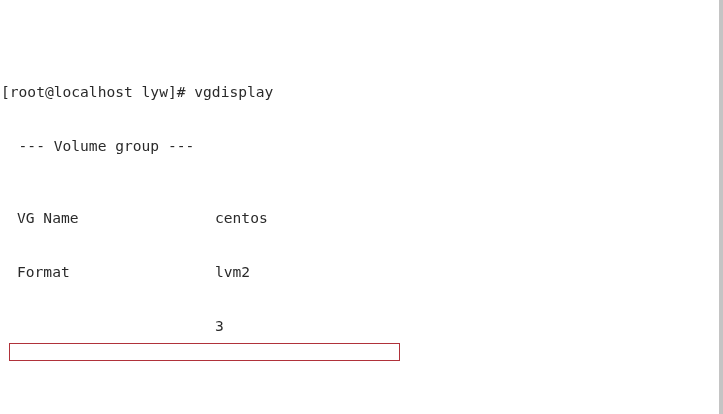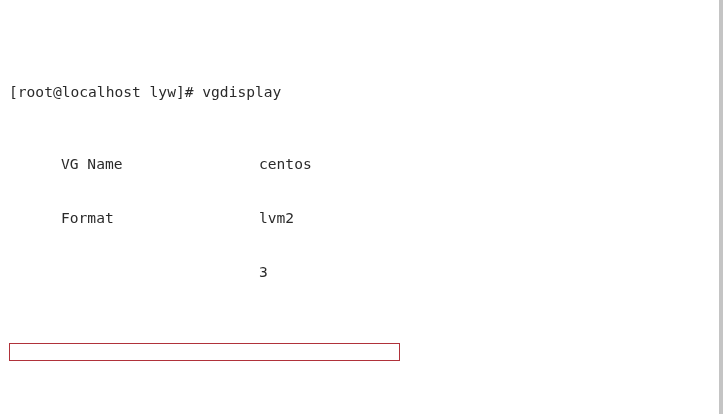--- a/index.html
+++ b/index.html
@@ -22,26 +22,25 @@
       background: #ffffff;
       color: #2a2a2a;
       font-family: "DejaVu Sans Mono", monospace;
       font-size: 14.6px;
       line-height: 18px;
       white-space: pre;
     }
     .line {
       position: relative;
       height: 18px;
-      padding-left: 9px;
+      padding-left: 1px;
     }
     .row {
       position: relative;
       height: 18px;
-      margin-left: 44px;
     }
     .row .label {
       position: absolute;
       left: 17px;
       top: 0;
     }
     .row .value {
       position: absolute;
       left: 215px;
       top: 0;
@@ -63,20 +62,21 @@
       height: 414px;
       background: #c4c4c4;
     }
   </style>
 </head>
 <body>
 
 <div class="terminal">
   <div class="line"> </div>
   <div class="line"><span>[root@localhost lyw]# </span><span>vgdisplay</span></div>
+  <div class="line">  --- Volume group ---</div>
 
   <div class="row"><span class="label">VG Name</span><span class="value">centos</span></div>
   <div class="row"><span class="label">Format</span><span class="value">lvm2</span></div>
   <div class="row"><span class="value">3</span></div>
   
   
   
   
   
   

